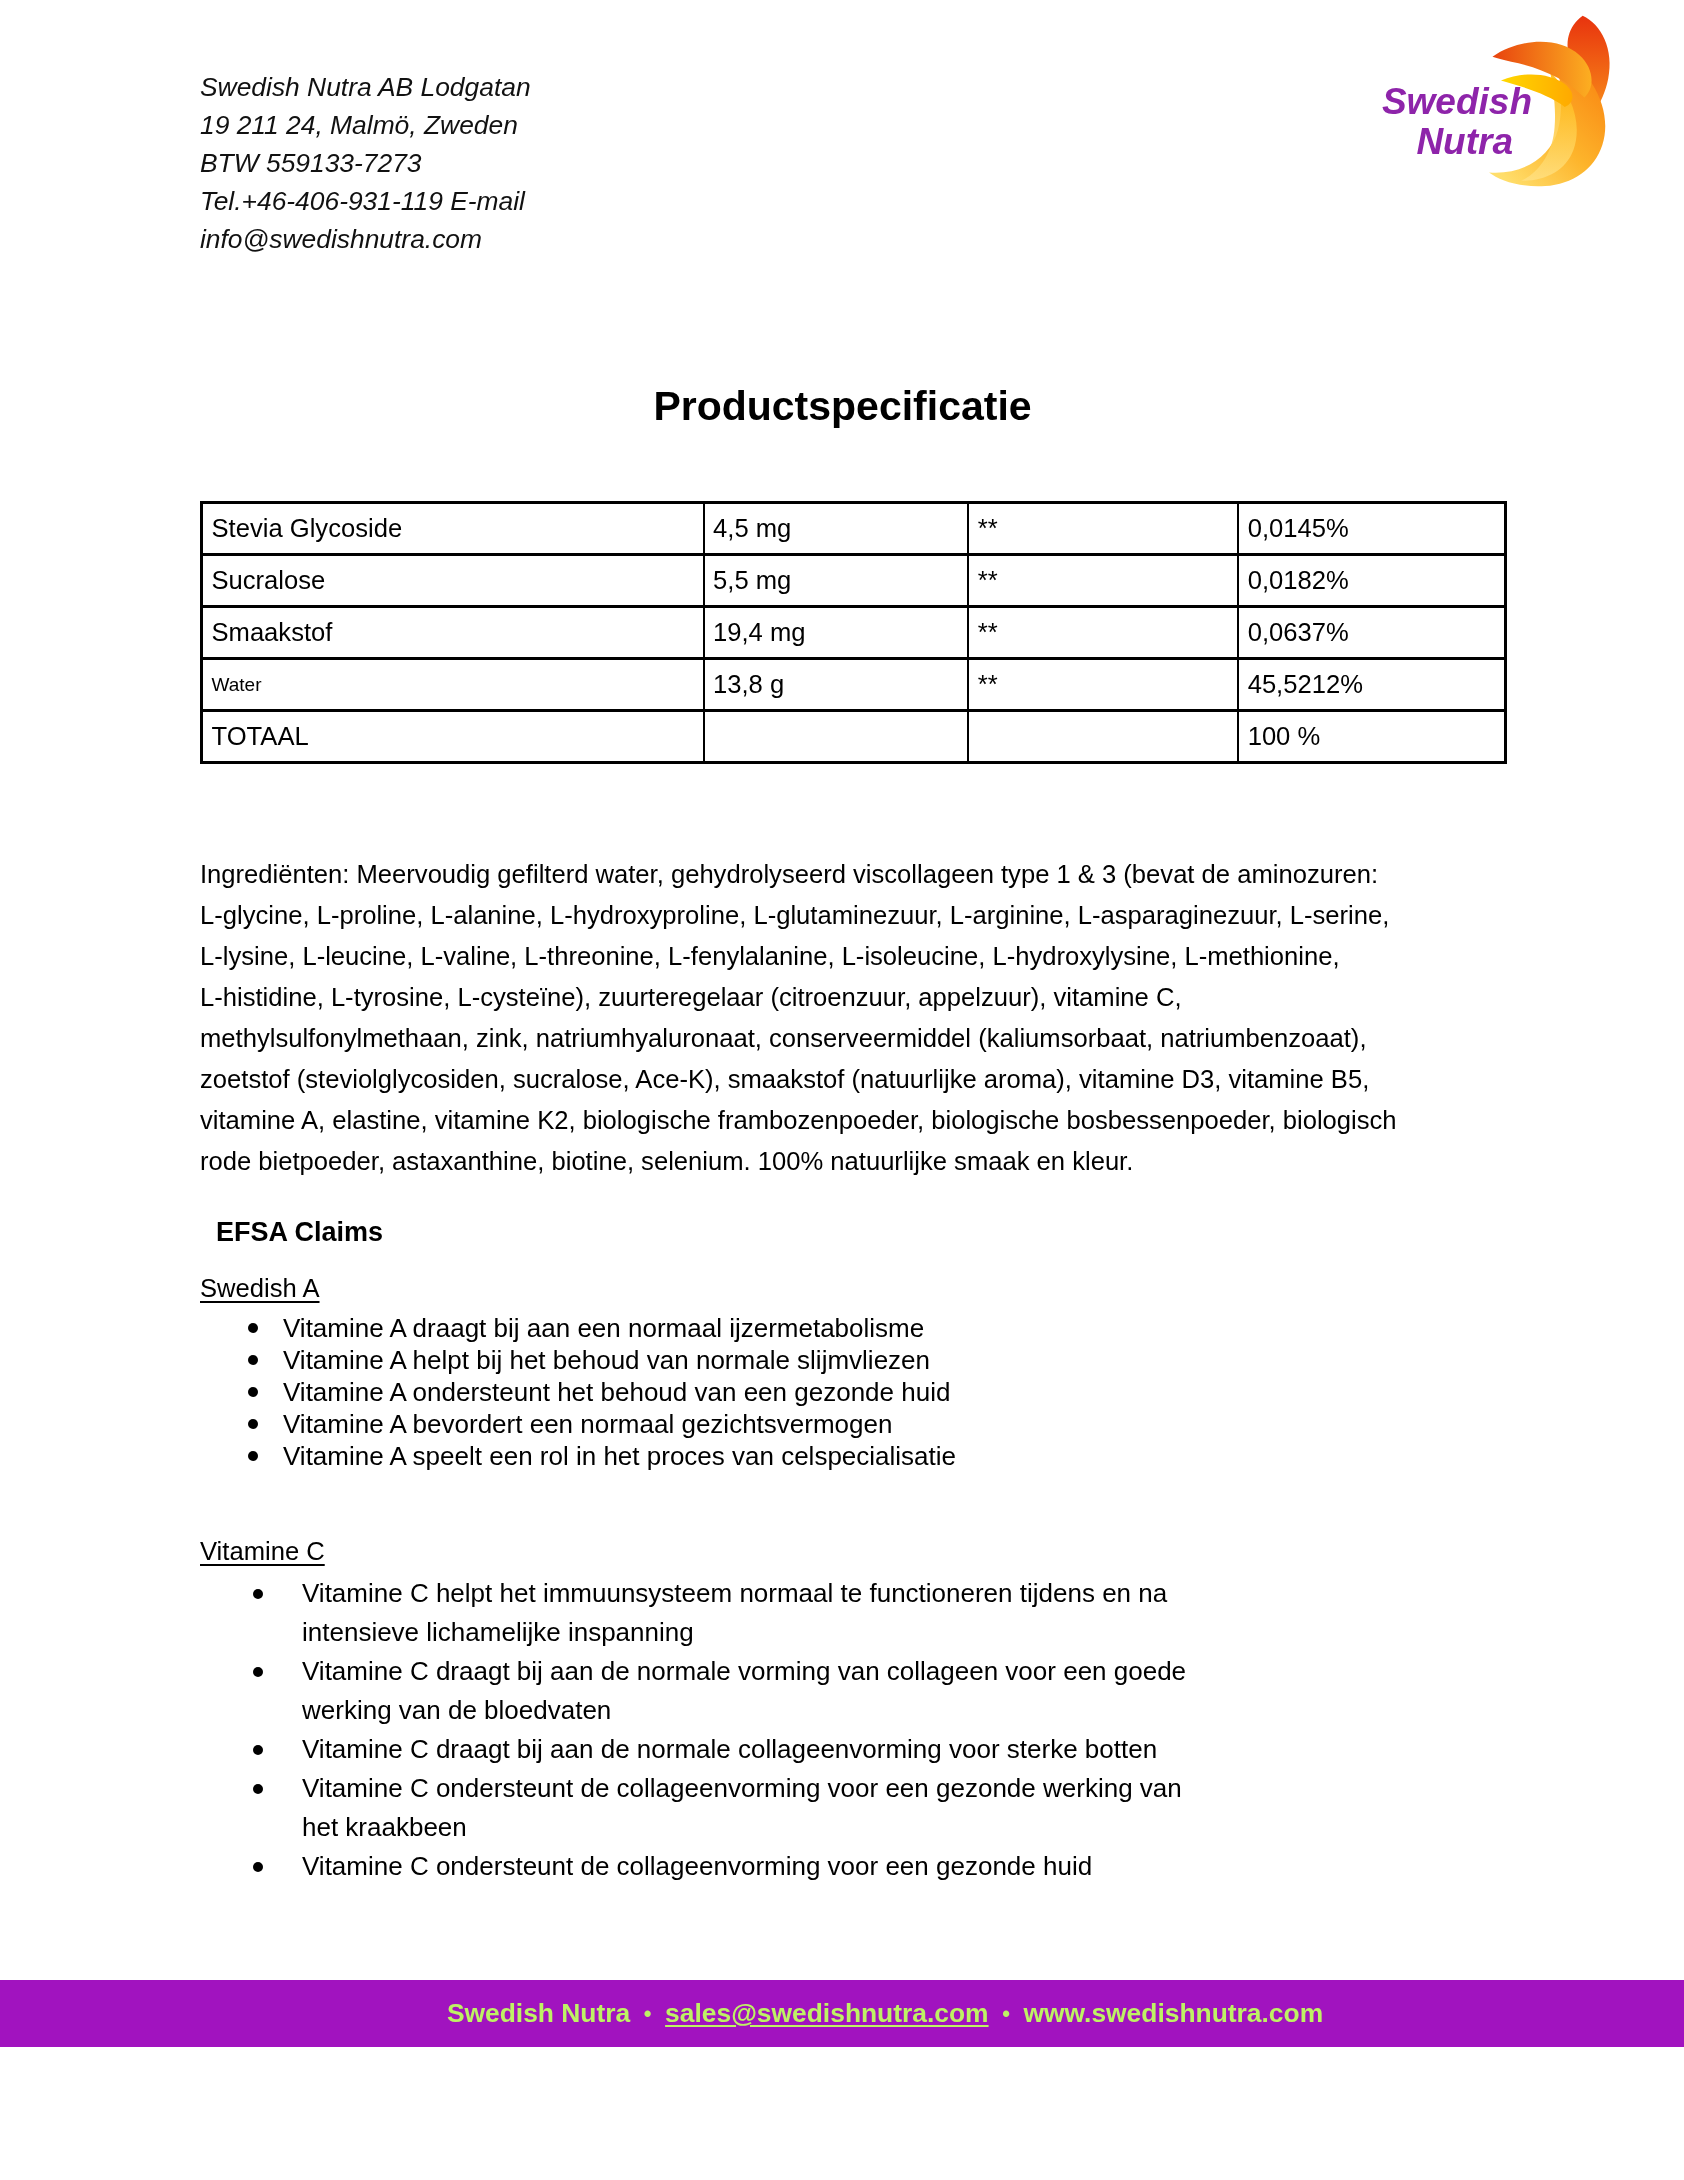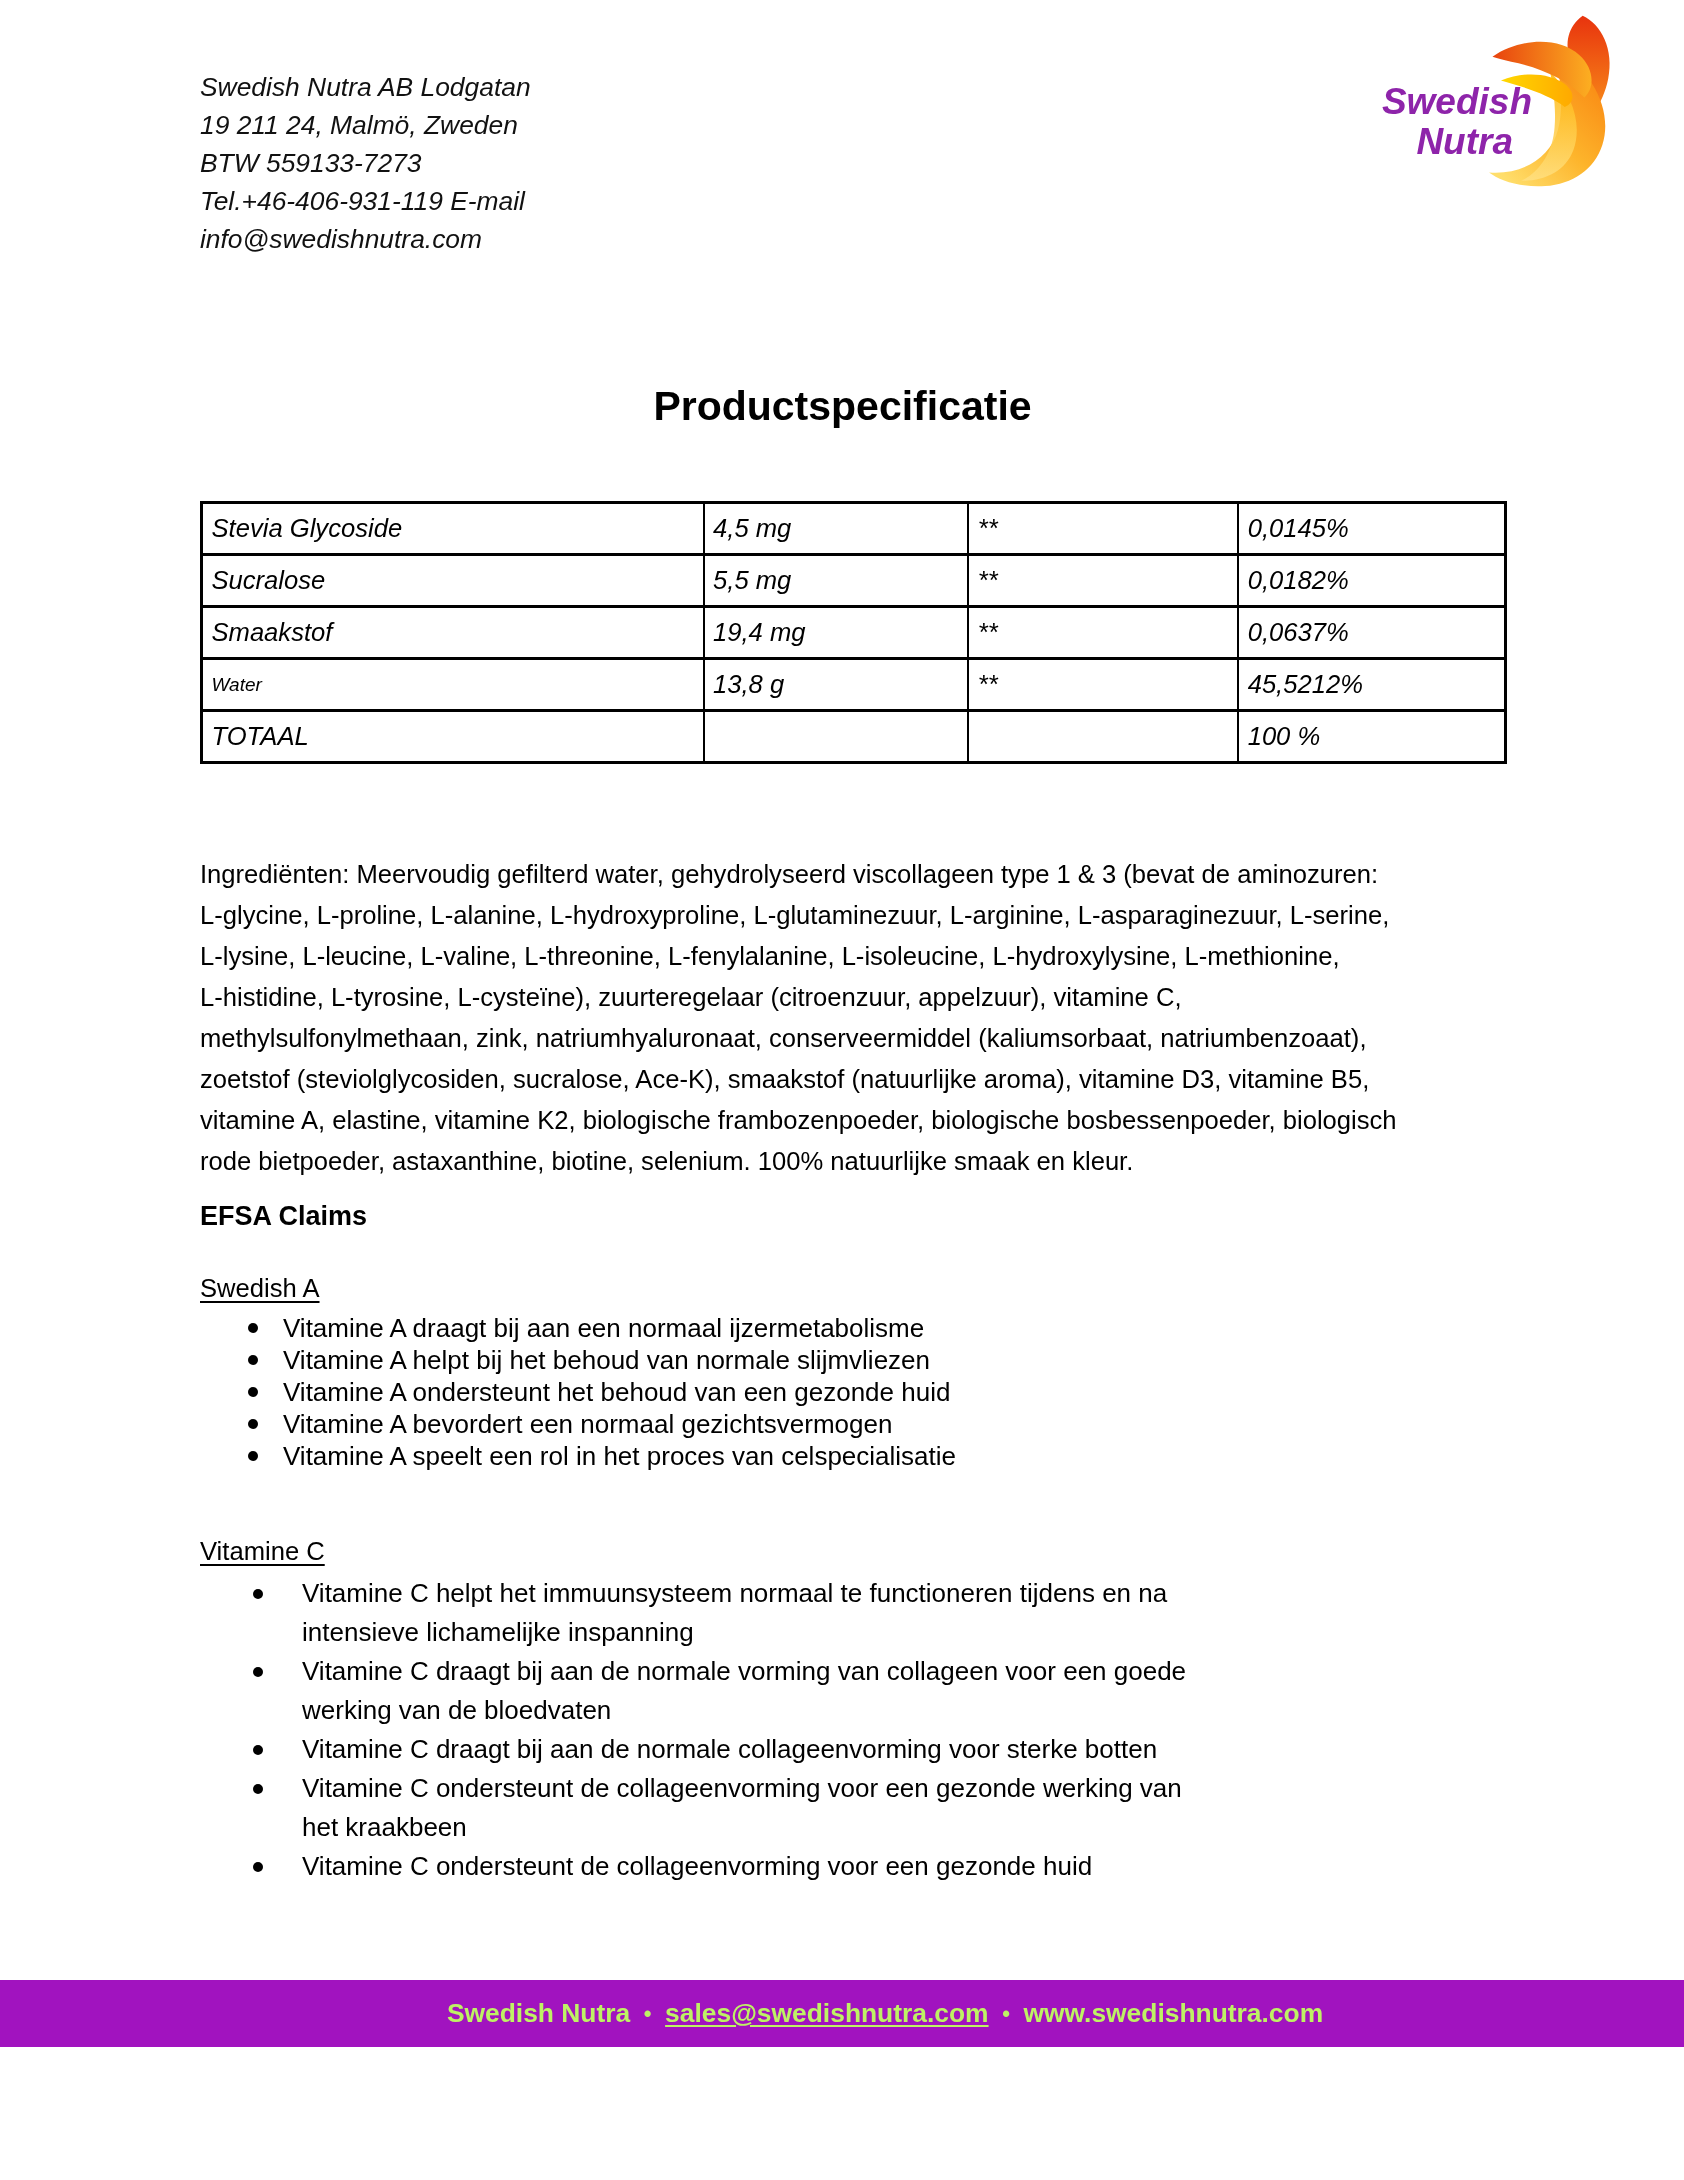--- a/index.html
+++ b/index.html
@@ -45,38 +45,38 @@
     border-collapse:collapse;
     table-layout:fixed;
   }
   table.spec td {
     border-left:2.6px solid #000; border-right:2.6px solid #000;
     border-top:3.4px solid #000; border-bottom:3.4px solid #000;
     height:49px;
     padding:0 0 0 8.5px;
     font-size:25.6px;
     vertical-align:middle;
-    overflow:hidden; white-space:nowrap;font-style:italic;
+    overflow:hidden; white-space:nowrap;
   }
   table.spec { border:3.4px solid #000; }
   table.spec tr:nth-child(4) td:first-child { font-size:19px; }
   table.spec tr:nth-child(6) td:first-child { font-size:23px; }
 
   
   .ingredients {
     position:absolute; left:200px; top:854px; width:1397px;
     margin:0;
     font-size:25.6px; line-height:41px;
     white-space:pre-line;
   }
 
   
   .efsa-heading {
     position:absolute; left:200px; top:1201px;
-    margin:0; font-size:27px; font-weight:bold;
+    margin:16px; font-size:27px; font-weight:bold;
   }
   .efsa-sections { position:absolute; left:200px; top:1274px; width:1329px; }
   .claims-title {
     font-size:25.6px; text-decoration:underline;
     text-underline-offset:4.3px;
   }
   .claims-list { margin:8.5px 0 0 0; padding:0; list-style:none; font-size:26px; }
   .claims-list li { position:relative; white-space:pre-line; }
   .claims-list li::before {
     content:""; position:absolute;

